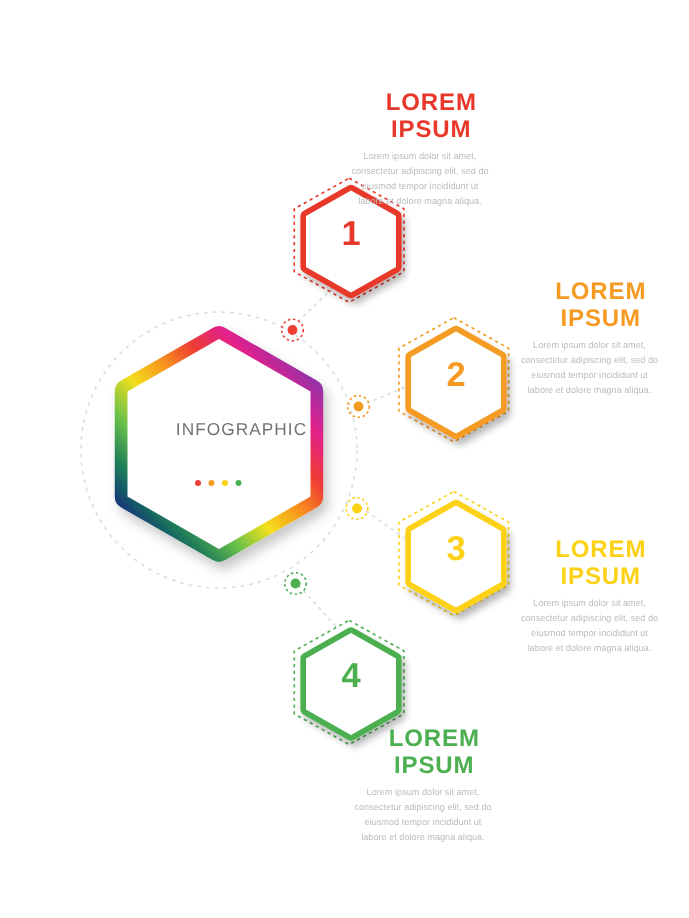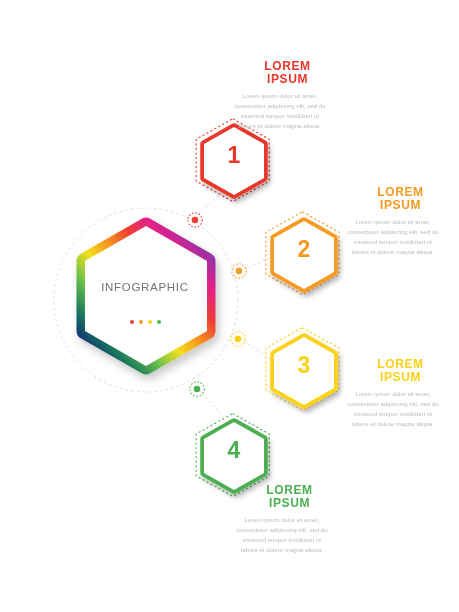--- a/index.html
+++ b/index.html
@@ -26,21 +26,21 @@
     width: 459px;
     height: 612px;
   }
   
   .txt-block {
     position: absolute;
     width: 96px;
     text-align: center;
   }
   .txt-title {
-    font-size: 12px;
+    font-size: 16px;
     font-weight: bold;
     letter-spacing: 0.6px;
     margin: 0 0 5px 15px;
     line-height: 1.1;
     font-family: "Liberation Sans", sans-serif;
   }
   .txt-body {
     font-size: 6.1px;
     line-height: 1.62;
     color: #b9bcc0;
@@ -48,21 +48,21 @@
     font-family: "Liberation Sans", sans-serif;
   }
   #block-1 { left: 232px; top: 60px; }
   #block-2 { left: 345px; top: 186px; }
   #block-3 { left: 345px; top: 358px; }
   #block-4 { left: 234px; top: 484px; }
 
   
   .center-label {
     position: absolute;
-    left: 90px;
+    left: 106px;
     top: 280px;
     width: 110px;
     text-align: center;
     color: #6e7377;
     font-size: 11.5px;
     line-height: 1.32;
     letter-spacing: 0.7px;
     font-family: "Liberation Sans", sans-serif;
   }
   .center-label span { display: block; }

